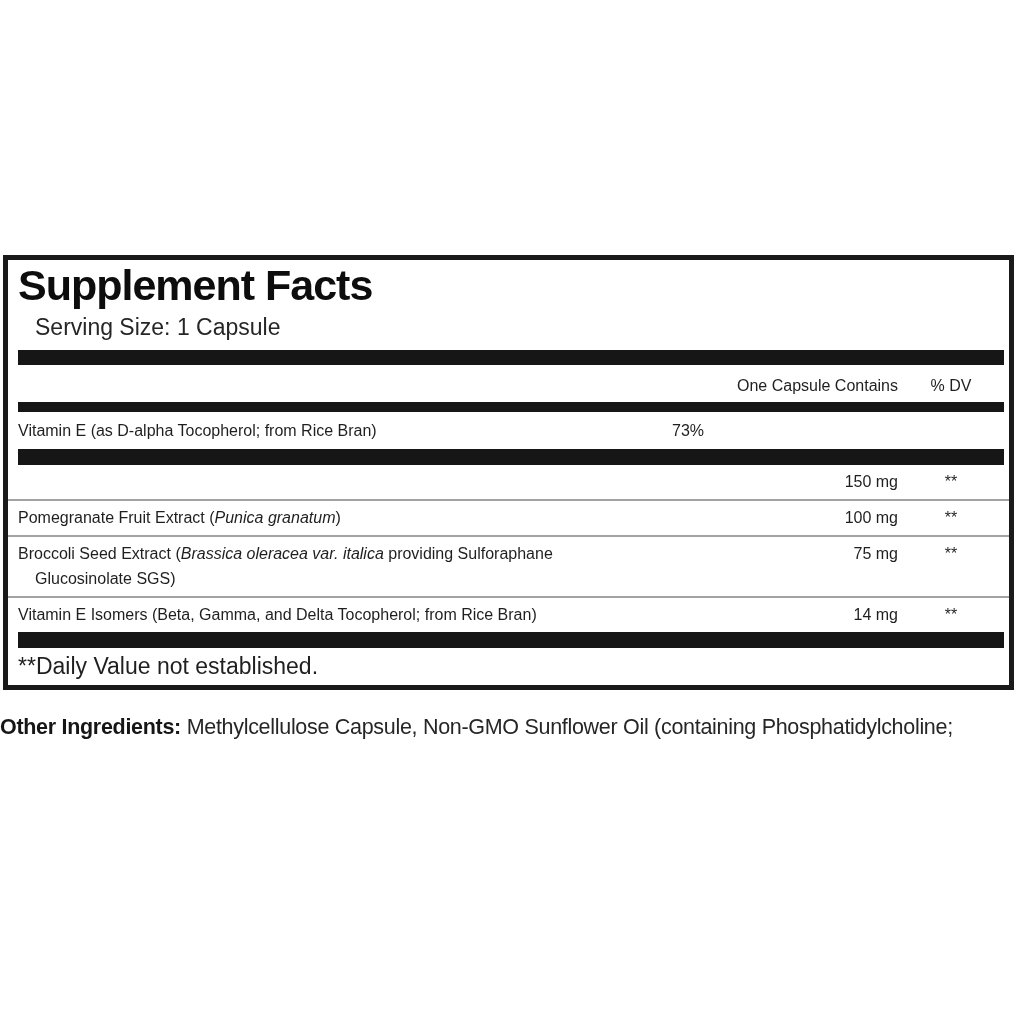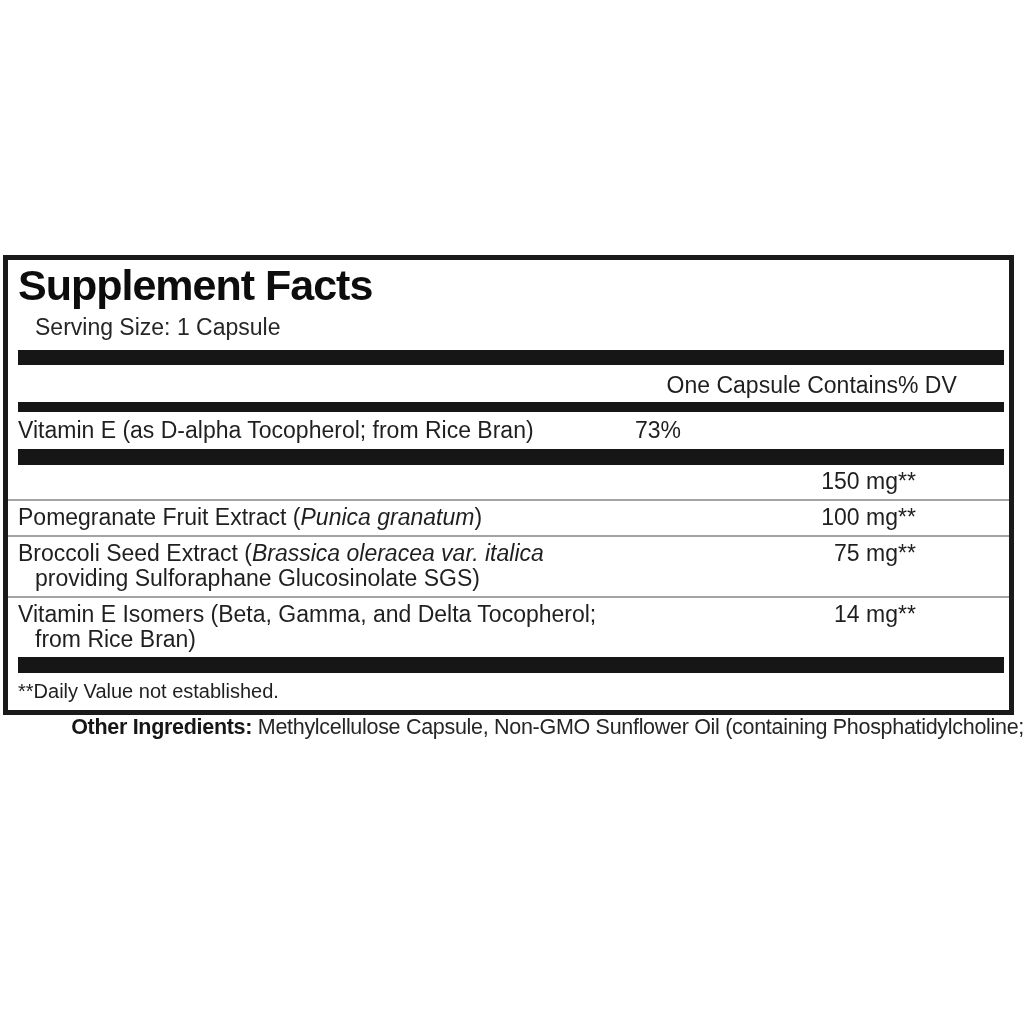--- a/index.html
+++ b/index.html
@@ -49,65 +49,64 @@
   }
   .bar-1 { height: 15px; margin-top: 9px; }
   .bar-2 { height: 10px; }
   .bar-3 { height: 16px; }
   .bar-4 { height: 16px; }
   
   .row {
     display: flex;
     align-items: flex-start;
     padding: 6px 5px 6px 10px;
-    font-size: 23px;
+    font-size: 16px;
     line-height: 25px;
     color: #1f1f1f;
   }
   .row .name {
     width: 600px;
     flex: 0 0 600px;
     padding-left: 17px;
     text-indent: -17px;       
   }
   .row .amt {
     flex: 1 1 auto;
     text-align: right;
     white-space: nowrap;
   }
   .row .dv {
     width: 106px;
     flex: 0 0 106px;
-    text-align: left;
+    text-align: center;
     white-space: nowrap;
   }
   .head-row {
     padding-top: 8px;
     padding-bottom: 4px;
     color: #1f1f1f;
   }
   .ruled { border-top: 2px solid #a3a3a3; }
   .tight { padding-top: 4px; padding-bottom: 5px; }
   .footnote {
     padding: 6px 10px 6px 10px;
-    font-size: 20px;
+    font-size: 23px;
     line-height: 25px;
     color: #1f1f1f;
   }
   
   .other {
     position: absolute;
     top: 712px;
     left: 0;
     width: 1024px;
     font-size: 21.5px;
     line-height: 30px;
     letter-spacing: -0.3px;
     color: #262626;
-    text-align: right;
   }
   .other .oi-label { font-weight: bold; color: #161616; }
   .other .oi-line { white-space: nowrap; }
   i { font-style: italic; }
 </style>
 </head>
 <body>
 
 <div class="canvas">
 

